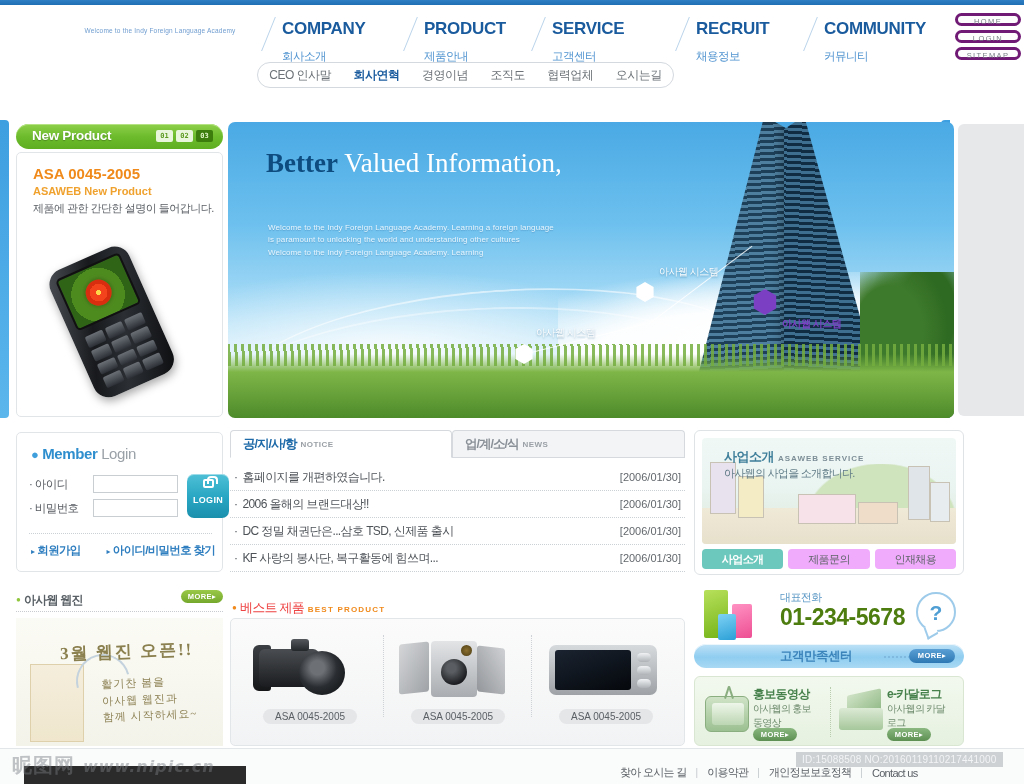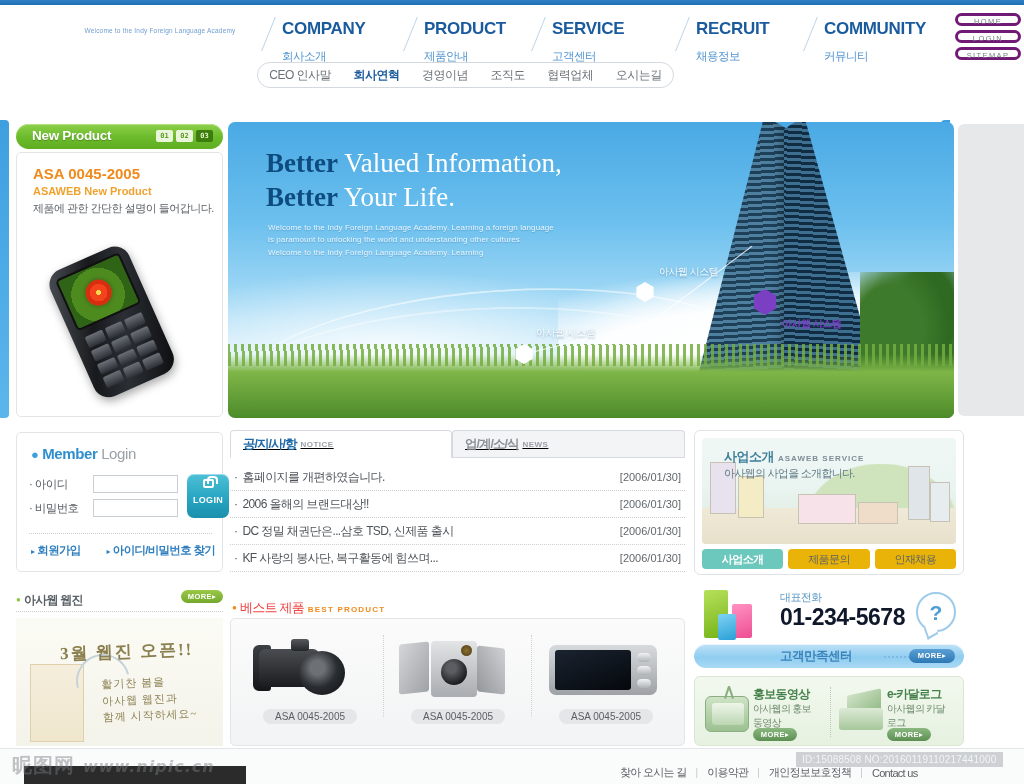--- a/index.html
+++ b/index.html
@@ -251,21 +251,21 @@
   .login-links { position:absolute; left:14px; top:110px; width:185px; display:flex; gap:26px; }
   .login-links a { font-size:11.5px; color:#2f7fc0; font-weight:700; letter-spacing:-.7px; text-decoration:none; }
   .login-links a:before { content:"\25B8"; color:#2f7fc0; margin-right:3px; font-size:8px; }
 
   
   .board { position:absolute; left:230px; top:430px; width:455px; height:145px; }
   .tabs { position:absolute; left:0; top:0; width:455px; height:28px; }
   .tab {
     position:absolute; top:0; height:28px; border:1px solid #d6dade;
     border-bottom:none; border-radius:4px 4px 0 0; background:#f2f4f6;
-    display:flex; align-items:center; padding:0 12px; gap:4px;text-decoration:underline;
+    display:flex; align-items:center; padding:0 12px; gap:4px;
   }
   .tab.active { background:#fff; border-bottom:1px solid #fff; z-index:2; }
   .tab .ko { font-size:12.5px; font-weight:700; color:#8a9097; letter-spacing:-1px; }
   .tab.active .ko { color:#1e6aa8; }
   .tab .en { font-size:8px; font-weight:700; color:#9aa0a6; letter-spacing:.5px; }
   .tab#t1 { left:0; width:222px; }
   .tab#t2 { left:222px; width:233px; }
   .board-line { position:absolute; left:0; top:27px; width:455px; border-top:1px solid #d6dade; }
   .nlist { position:absolute; left:0; top:34px; width:455px; }
   .nrow {
@@ -293,21 +293,21 @@
   .biz-ground {
     position:absolute; left:0; bottom:0; width:100%; height:36px;
     background:linear-gradient(180deg,#efe9d7,#e7e0cb);
   }
   .bldg { position:absolute; bottom:24px; border:1px solid #c7c2b4; }
   .biz-t1 { position:absolute; left:22px; top:10px; font-size:13px; font-weight:700; color:#3f7f9a; letter-spacing:-.5px; }
   .biz-t1 em { font-style:normal; font-size:8px; font-weight:700; color:#7d8e97; letter-spacing:1px; margin-left:4px; }
   .biz-t2 { position:absolute; left:22px; top:28px; font-size:11px; color:#5f7b86; letter-spacing:-.7px; }
   .biz-btns { position:absolute; left:7px; top:118px; width:254px; display:flex; gap:5px; }
   .biz-btn {
-    flex:1; height:20px; border-radius:4px; background:#eab308;
+    flex:1; height:20px; border-radius:4px; background:#f0abfc;
     font-size:11px; color:#5d6367; text-align:center; line-height:20px; letter-spacing:-.6px;
   }
   .biz-btn.active { background:#6cc7bc; color:#fff; font-weight:700; }
 
   
   .wz-head { position:absolute; left:16px; top:590px; width:207px; height:16px; }
   .wz-head .t { font-size:12px; font-weight:700; color:#5a6166; letter-spacing:-.8px; }
   .wz-head .t:before { content:"\25CF"; color:#8fc63d; font-size:8px; margin-right:4px; vertical-align:2px; }
   .more-green {
     position:absolute; right:0; top:0; width:42px; height:13px; border-radius:7px;
@@ -391,21 +391,21 @@
   
   .tel-wrap { position:absolute; left:694px; top:588px; width:270px; height:68px; }
   .tel-blocks { position:absolute; left:2px; top:0; width:72px; height:56px; }
   .tb { position:absolute; border-radius:2px; }
   .tb.g { left:8px;  top:2px;  width:24px; height:48px; background:linear-gradient(160deg,#b7e05b,#74b317); }
   .tb.p { left:36px; top:16px; width:20px; height:34px; background:linear-gradient(160deg,#ff92c2,#ed4e93); }
   .tb.b { left:22px; top:26px; width:18px; height:26px; background:linear-gradient(160deg,#7fd2f5,#2a9fd6); }
   .tel-label { position:absolute; left:86px; top:2px; font-size:11px; color:#5c99c6; letter-spacing:-.6px; }
   .tel-num {
     position:absolute; left:86px; top:16px; font-size:23px; font-weight:700;
-    color:#0f172a; letter-spacing:-.5px;
+    color:#4d7c0f; letter-spacing:-.5px;
   }
   .qmark {
     position:absolute; right:8px; top:4px; width:40px; height:40px; border-radius:50%;
     border:2px solid #9ecbea; color:#4f9ed4; font-size:21px; font-weight:700;
     text-align:center; line-height:37px; background:#fff;
   }
   .qmark:after {
     content:""; position:absolute; left:7px; bottom:-7px; width:10px; height:10px;
     background:#fff; border-left:2px solid #9ecbea; border-bottom:2px solid #9ecbea;
     transform:rotate(-30deg) skewX(-10deg);
@@ -577,23 +577,20 @@
     <div class="tower">
       <div class="face-l"></div>
         <div class="face-r"></div>
     </div>
     <div class="trees"></div>
     <div class="grass"></div>
 
     <div class="bn-h1">
       <b>Better</b><span> Valued Information,</span>
     </div>
-    <div class="bn-h2">
-      <b>Better</b><span> Your Life.</span>
-    </div>
     <div class="bn-p" style="white-space:pre-line">Welcome to the Indy Foreign Language Academy. Learning a foreign language
 is paramount to unlocking the world and understanding other cultures
 Welcome to the Indy Foreign Language Academy. Learning</div>
 
     <div class="link-line" style="left:295px; top:232px; width:125px; transform:rotate(-14deg);"></div>
     <div class="link-line" style="left:420px; top:202px; width:130px; transform:rotate(-37deg);"></div>
 
     <div class="node" style="left:286px; top:222px;">
       <div class="hex"></div>
       <div class="lbl white" style="left:22px; top:-18px;">아사웹 시스템</div>

